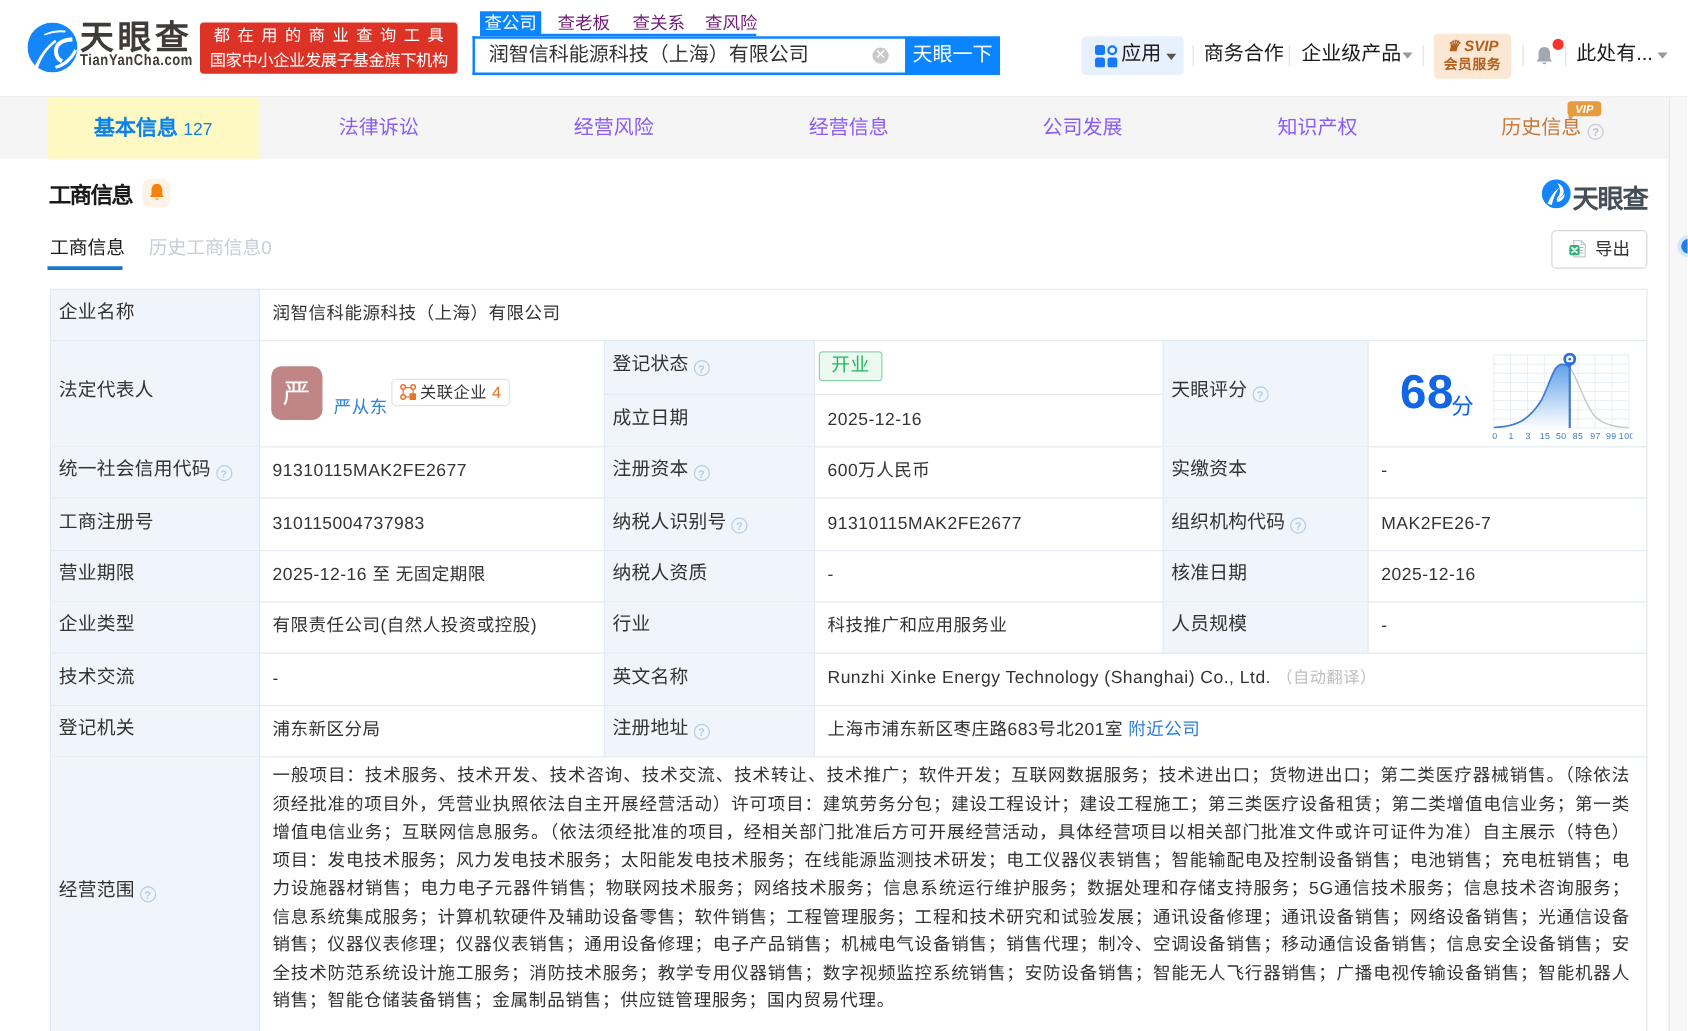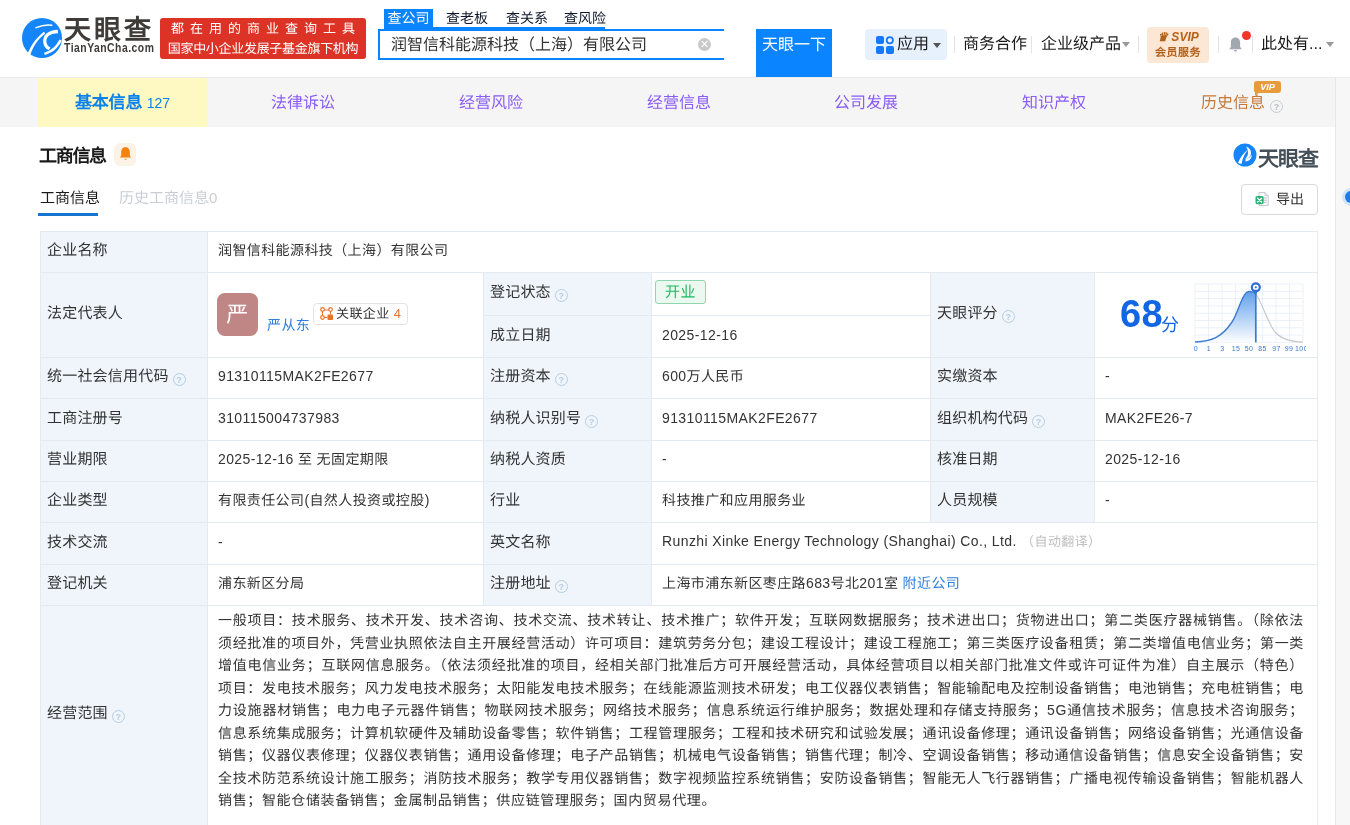--- a/index.html
+++ b/index.html
@@ -7,26 +7,26 @@
 html,body{width:1350px;height:825px;overflow:hidden;}
 body{font-family:"Liberation Sans",sans-serif;background:#fff;color:#333;position:relative;}
 .abs{position:absolute;}
 
 #header{position:absolute;left:0;top:0;width:1350px;height:78px;background:#fff;border-bottom:1px solid #ebebeb;}
 #logotxt{position:absolute;left:64px;top:17px;font-size:27px;font-weight:bold;color:#3f3b38;letter-spacing:3px;line-height:27px;}
 #logosub{position:absolute;left:64px;top:41px;font-size:12.5px;font-weight:bold;color:#3f3b38;letter-spacing:0.6px;transform:scaleX(0.83);transform-origin:0 0;white-space:nowrap;}
 #redbadge{position:absolute;left:160px;top:18px;width:206px;height:41px;background:#dd3226;color:#fff;text-align:center;border-radius:3px;}
 #redbadge .l1{font-size:13px;line-height:21px;letter-spacing:6px;text-indent:6px;white-space:nowrap;}
 #redbadge .l2{font-size:13px;line-height:19px;letter-spacing:-0.3px;white-space:nowrap;}
-.stab{position:absolute;top:9px;height:19px;font-size:14px;line-height:19px;color:#0f172a;}
+.stab{position:absolute;top:9px;height:19px;font-size:14px;line-height:19px;color:#701a75;}
 #stab1{left:384px;width:49px;background:#0b85ff;color:#fff;text-align:center;}
 #stabline{position:absolute;left:384px;top:27px;width:221px;height:2px;background:#0b85ff;}
 #searchbox{position:absolute;left:378px;top:29px;width:346px;height:31px;background:#fff;border:2px solid #0b85ff;border-right:none;font-size:16px;color:#333;line-height:27px;padding-left:11px;white-space:nowrap;}
 #clearx{position:absolute;left:698px;top:38px;width:13px;height:13px;border-radius:50%;background:#c9c9c9;color:#fff;font-size:11px;line-height:13px;text-align:center;}
-#searchbtn{position:absolute;left:724px;top:29px;width:76px;height:48px;background:#0b85ff;color:#fff;font-size:16px;text-align:center;line-height:31px;margin-left:32px;}
+#searchbtn{position:absolute;left:724px;top:29px;width:76px;height:31px;background:#0b85ff;color:#fff;font-size:16px;text-align:center;line-height:31px;}
 #appbox{position:absolute;left:865px;top:29px;width:82px;height:31px;background:#e6f1fd;border-radius:4px;}
 .hsep{position:absolute;top:36px;width:1px;height:17px;background:#e3e3e3;}
 .hmenu{position:absolute;top:35px;font-size:16px;color:#1a1a1a;line-height:18px;white-space:nowrap;}
 #svip{position:absolute;left:1147px;top:27px;width:62px;height:36px;background:#fbe7d3;border-radius:4px;text-align:center;}
 #svip .s1{font-size:12px;font-weight:bold;font-style:italic;color:#b4611c;line-height:15px;margin-top:3px;}
 #svip .s2{font-size:11px;font-weight:bold;color:#b4611c;line-height:14px;letter-spacing:0.5px;}
 .caret{display:inline-block;width:0;height:0;border-left:4px solid transparent;border-right:4px solid transparent;border-top:5px solid #555;vertical-align:middle;}
 
 #navrow{position:absolute;left:0;top:78px;width:1335px;height:49px;background:#f5f5f6;}
 #navactive{position:absolute;left:38px;top:0;width:169px;height:49px;background:#fef9c3;text-align:center;line-height:49px;}

